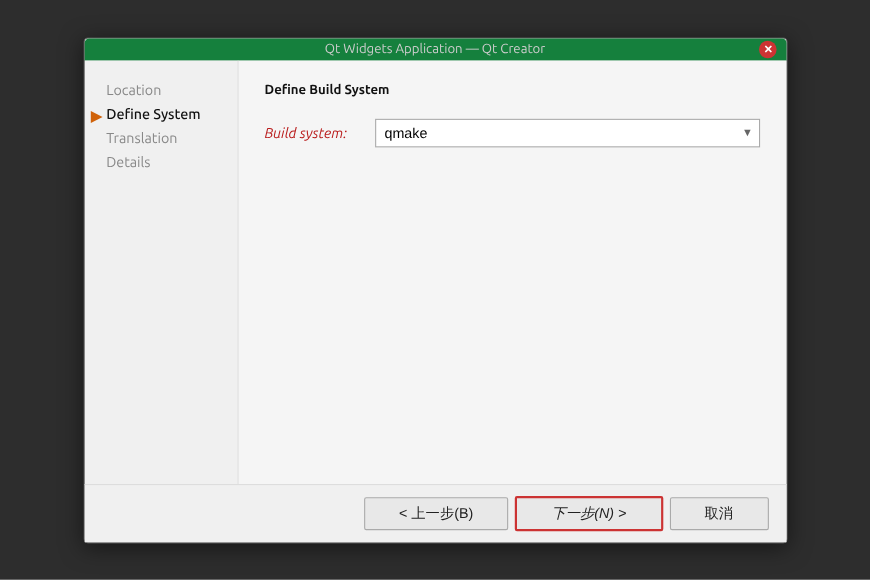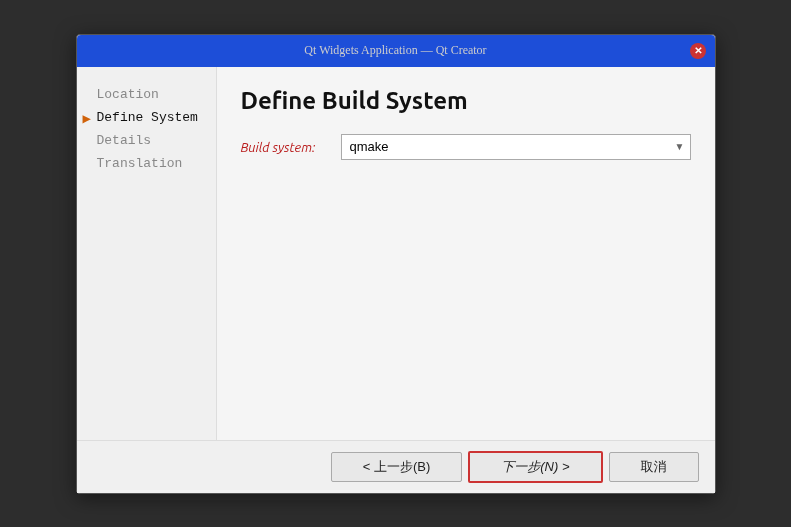--- a/index.html
+++ b/index.html
@@ -18,30 +18,29 @@
       width: 640px;
       height: 460px;
       background: #f0f0f0;
       border: 1px solid #555;
       border-radius: 4px;
       display: flex;
       flex-direction: column;
       box-shadow: 0 4px 20px rgba(0,0,0,0.5);
     }
     .titlebar {
-      background: #1d4ed8;
+      background: #15803d;
       color: #e0e0e0;
       padding: 0 8px;
-      height: 32px;
+      height: 20px;
       display: flex;
       align-items: center;
       justify-content: space-between;
       border-radius: 4px 4px 0 0;
       flex-shrink: 0;
-      font-family: Liberation Serif, serif;
     }
     .titlebar-title {
       flex: 1;
       text-align: center;
       font-size: 12px;
       color: #ccc;
     }
     .titlebar-close {
       width: 16px;
       height: 16px;
@@ -71,21 +70,20 @@
       flex-shrink: 0;
       border-right: 1px solid #ddd;
     }
     .sidebar-item {
       display: flex;
       padding: 4px 12px 4px 20px;
       font-size: 13px;
       color: #888;
       cursor: default;
       position: relative;
-      font-family: Liberation Mono, monospace;
     }
     .sidebar-item.active {
       color: #111;
       font-weight: 500;
     }
     .sidebar-item.active .arrow {
       position: absolute;
       left: 6px;
       color: #d0620a;
       font-size: 14px;
@@ -95,21 +93,21 @@
     }
     .sidebar-item.active .arrow {
       display: inline;
     }
     .main-area {
       flex: 1;
       padding: 20px 24px;
       background: #f5f5f5;
     }
     .main-title {
-      font-size: 24px;
+      font-size: 12px;
       font-weight: bold;
       color: #111;
       margin-bottom: 20px;
     }
     .form-row {
       display: flex;
       align-items: center;
       gap: 10px;
       margin-bottom: 12px;
     }
@@ -189,25 +187,25 @@
       <div class="sidebar-item">
 
         <span>Location</span>
       </div>
       <div class="sidebar-item active">
         <span class="arrow">▶</span>
         <span>Define System</span>
       </div>
       <div class="sidebar-item">
 
+        <span>Translation</span>
+      </div>
+      <div class="sidebar-item">
+
         <span>Details</span>
-      </div>
-      <div class="sidebar-item">
-
-        <span>Translation</span>
       </div>
     </div>
 
     <div class="main-area">
       <div class="main-title">Define Build System</div>
       <div class="form-row">
         <label class="form-label">Build system:</label>
         <div class="select-wrapper">
           <select>
             <option>qmake</option>

